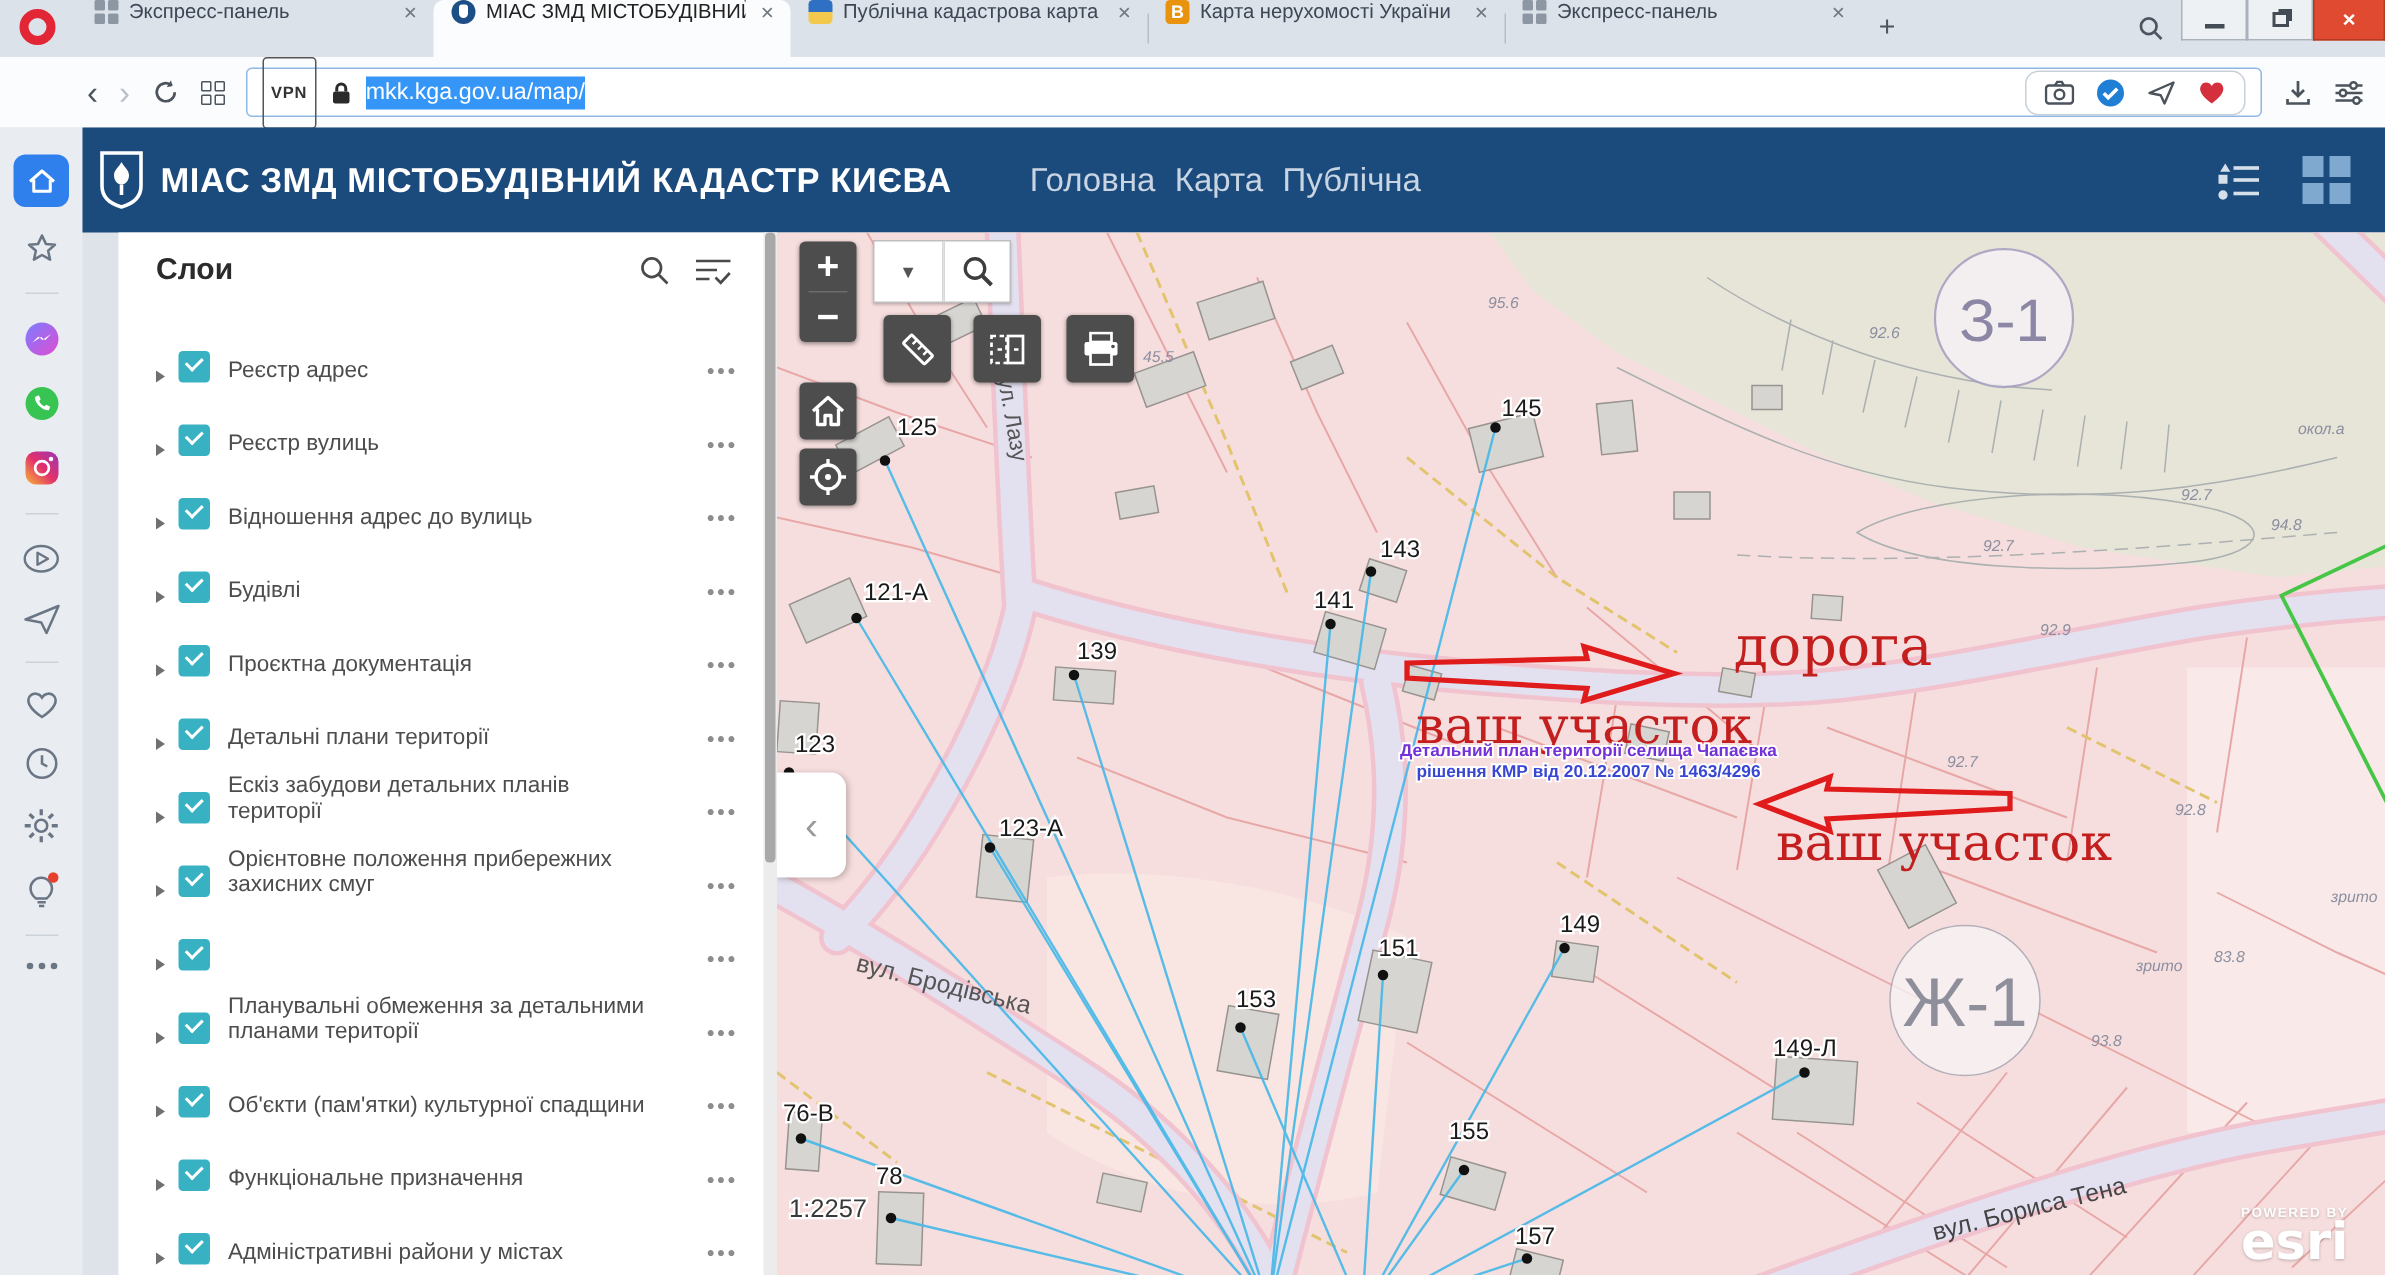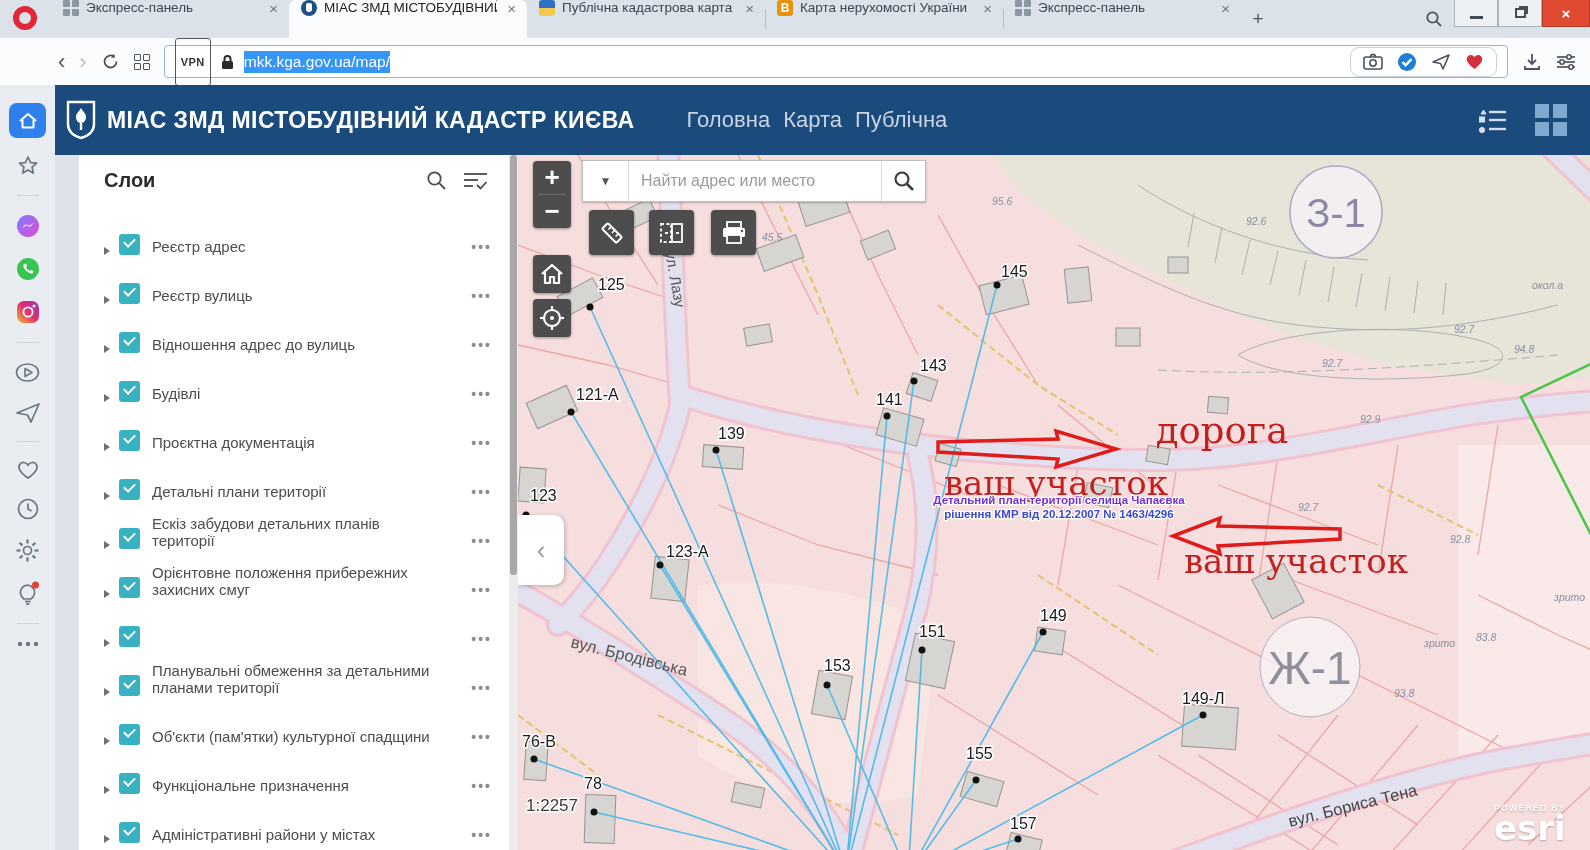--- a/index.html
+++ b/index.html
@@ -669,21 +669,20 @@
         </svg>
 
         <div class="mapctl zoomw">
           <div class="zbtn">+</div>
           <div class="zsep"></div>
           <div class="zbtn">−</div>
         </div>
 
         <div class="searchw">
           <div class="dd">▼</div>
-          <input placeholder="Найти адрес или место" style="">
           <div class="sbtn">
             <svg width="22" height="22" viewBox="0 0 22 22">
                 <circle cx="9" cy="9" r="6.5" fill="none" stroke="#3d3d3d" stroke-width="2.2"></circle>
                 <line x1="14" y1="14" x2="20" y2="20" stroke="#3d3d3d" stroke-width="2.6"></line>
               </svg>
           </div>
         </div>
 
         <div class="mapctl toolbtn" style="left:71px;">
           <svg width="26" height="26" viewBox="0 0 26 26">

